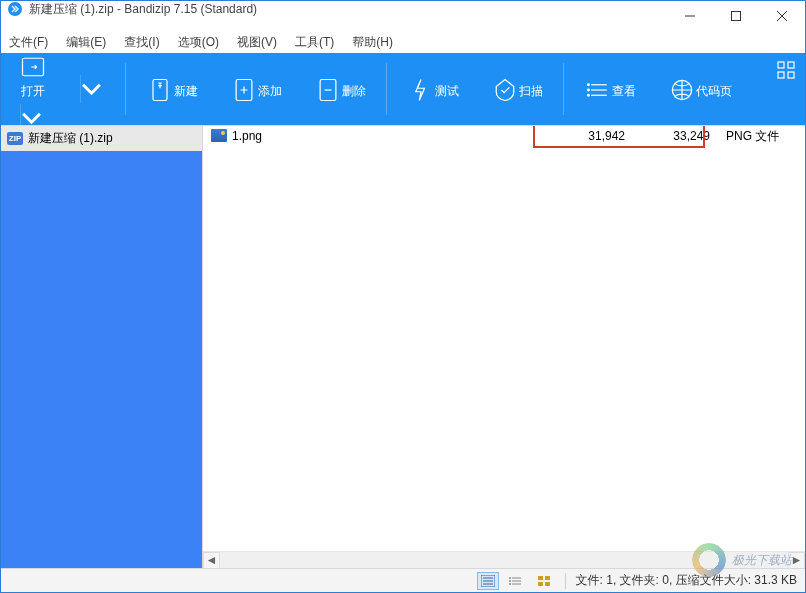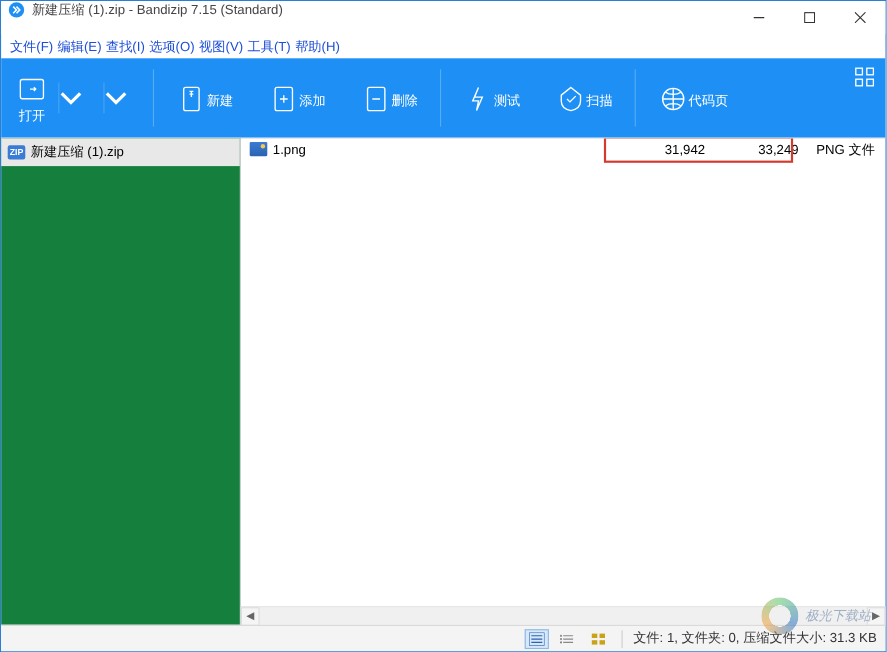--- a/index.html
+++ b/index.html
@@ -3,34 +3,34 @@
 <meta charset="utf-8">
 <style>
   * { margin: 0; padding: 0; box-sizing: border-box; font-family: "Microsoft YaHei", "Segoe UI", sans-serif; font-size: 12px; }
   body { background: #fff; width: 806px; height: 593px; border: 1px solid #2a7fd4; display: flex; flex-direction: column; overflow: hidden; }
   .titlebar { height: 30px; display: flex; align-items: flex-start; padding: 0 0 0 6px; background: #fff; }
   .titlebar .icon { width: 16px; height: 16px; margin-right: 6px; }
   .titlebar .title { color: #444; flex: 0 0 auto; }
   .titlebar .spacer { flex: 1; }
   .winbtn { width: 46px; height: 30px; display: flex; align-items: center; justify-content: center; color: #333; }
   .winbtn svg { width: 10px; height: 10px; }
-  .menubar { height: 22px; display: flex; align-items: center; padding: 0 6px; color: #1d4ed8; }
+  .menubar { height: 22px; display: flex; align-items: center; padding: 0 6px; gap: 14px; color: #404040; }
   .menubar .mi { padding: 2px 2px; }
   .toolbar { background: #1e90f5; height: 72px; display: flex; align-items: stretch; position: relative; }
   .tbtn { display: flex; flex-direction: row; align-items: center; justify-content: center; color: #fff; padding: 6px 16px 4px 16px; min-width: 60px; }
-  .tbtn.split { flex-direction: row; padding: 0; }
+  .tbtn.split { flex-direction: column; padding: 0; }
   .tbtn.split .main { display: flex; flex-direction: column; align-items: center; justify-content: center; padding: 6px 10px 4px 14px; }
   .tbtn.split .arrow { width: 22px; display: flex; align-items: center; justify-content: center; border-left: 1px solid rgba(255,255,255,0.18); }
   .tbtn svg { width: 28px; height: 28px; stroke: #fff; fill: none; stroke-width: 1.4; }
   .tbtn .lbl { margin-top: 2px; font-size: 12px; }
   .tsep { width: 1px; background: rgba(255,255,255,0.25); margin: 10px 4px; }
   .apps { position: absolute; right: 10px; top: 8px; }
   .apps svg { width: 18px; height: 18px; fill: none; stroke: #fff; stroke-width: 1.2; }
   .mainpane { flex: 1; display: flex; min-height: 0; border-top: 1px solid #d8d8d8; }
-  .tree { width: 218px; border-right: 1px solid #d8d8d8; background: #15803d; }
+  .tree { width: 202px; border-right: 1px solid #d8d8d8; background: #3b82f6; }
   .tree .node { display: flex; align-items: center; padding: 4px 6px; background: #e8e8e8; }
   .tree .zipico { width: 16px; height: 13px; background: #3a7bd5; color: #fff; font-size: 8px; font-weight: bold; display: flex; align-items: center; justify-content: center; border-radius: 2px; margin-right: 5px; }
   .list { flex: 1; display: flex; flex-direction: column; min-width: 0; }
   .cols { display: flex; height: 22px; border-bottom: 1px solid #e6e6e6; color: #333; background: #fff; }
   .col { display: flex; align-items: center; padding: 0 8px; border-right: 1px solid #e6e6e6; }
   .c-name { width: 325px; }
   .c-comp { width: 105px; justify-content: flex-end; }
   .c-orig { width: 85px; justify-content: flex-end; }
   .c-type { flex: 1; }
   .rows { flex: 1; overflow: hidden; position: relative; }
@@ -146,20 +146,31 @@
   <div class="tbtn">
     <svg viewBox="0 0 32 32">
         <path d="M16 4l10 8v6c0 6-5 9-10 10C11 27 6 24 6 18v-6z"></path>
         <path d="M12 16l3 3 6-6"></path>
       </svg>
     <span class="lbl">扫描</span>
   </div>
   <div class="tsep"></div>
   <div class="tbtn">
     <svg viewBox="0 0 32 32">
+        <line x1="8" y1="10" x2="26" y2="10"></line>
+        <line x1="8" y1="16" x2="26" y2="16"></line>
+        <line x1="8" y1="22" x2="26" y2="22"></line>
+        <circle cx="5" cy="10" r="1" fill="#fff"></circle>
+        <circle cx="5" cy="16" r="1" fill="#fff"></circle>
+        <circle cx="5" cy="22" r="1" fill="#fff"></circle>
+      </svg>
+    <span class="lbl">查看</span>
+  </div>
+  <div class="tbtn">
+    <svg viewBox="0 0 32 32">
         <circle cx="16" cy="16" r="11"></circle>
         <path d="M16 5v22M5 16h22M8 9c4 3 12 3 16 0M8 23c4-3 12-3 16 0"></path>
       </svg>
     <span class="lbl">代码页</span>
   </div>
   <div class="apps">
     <svg viewBox="0 0 18 18">
         <rect x="1" y="1" width="6" height="6"></rect>
         <rect x="11" y="1" width="6" height="6"></rect>
         <rect x="1" y="11" width="6" height="6"></rect>

